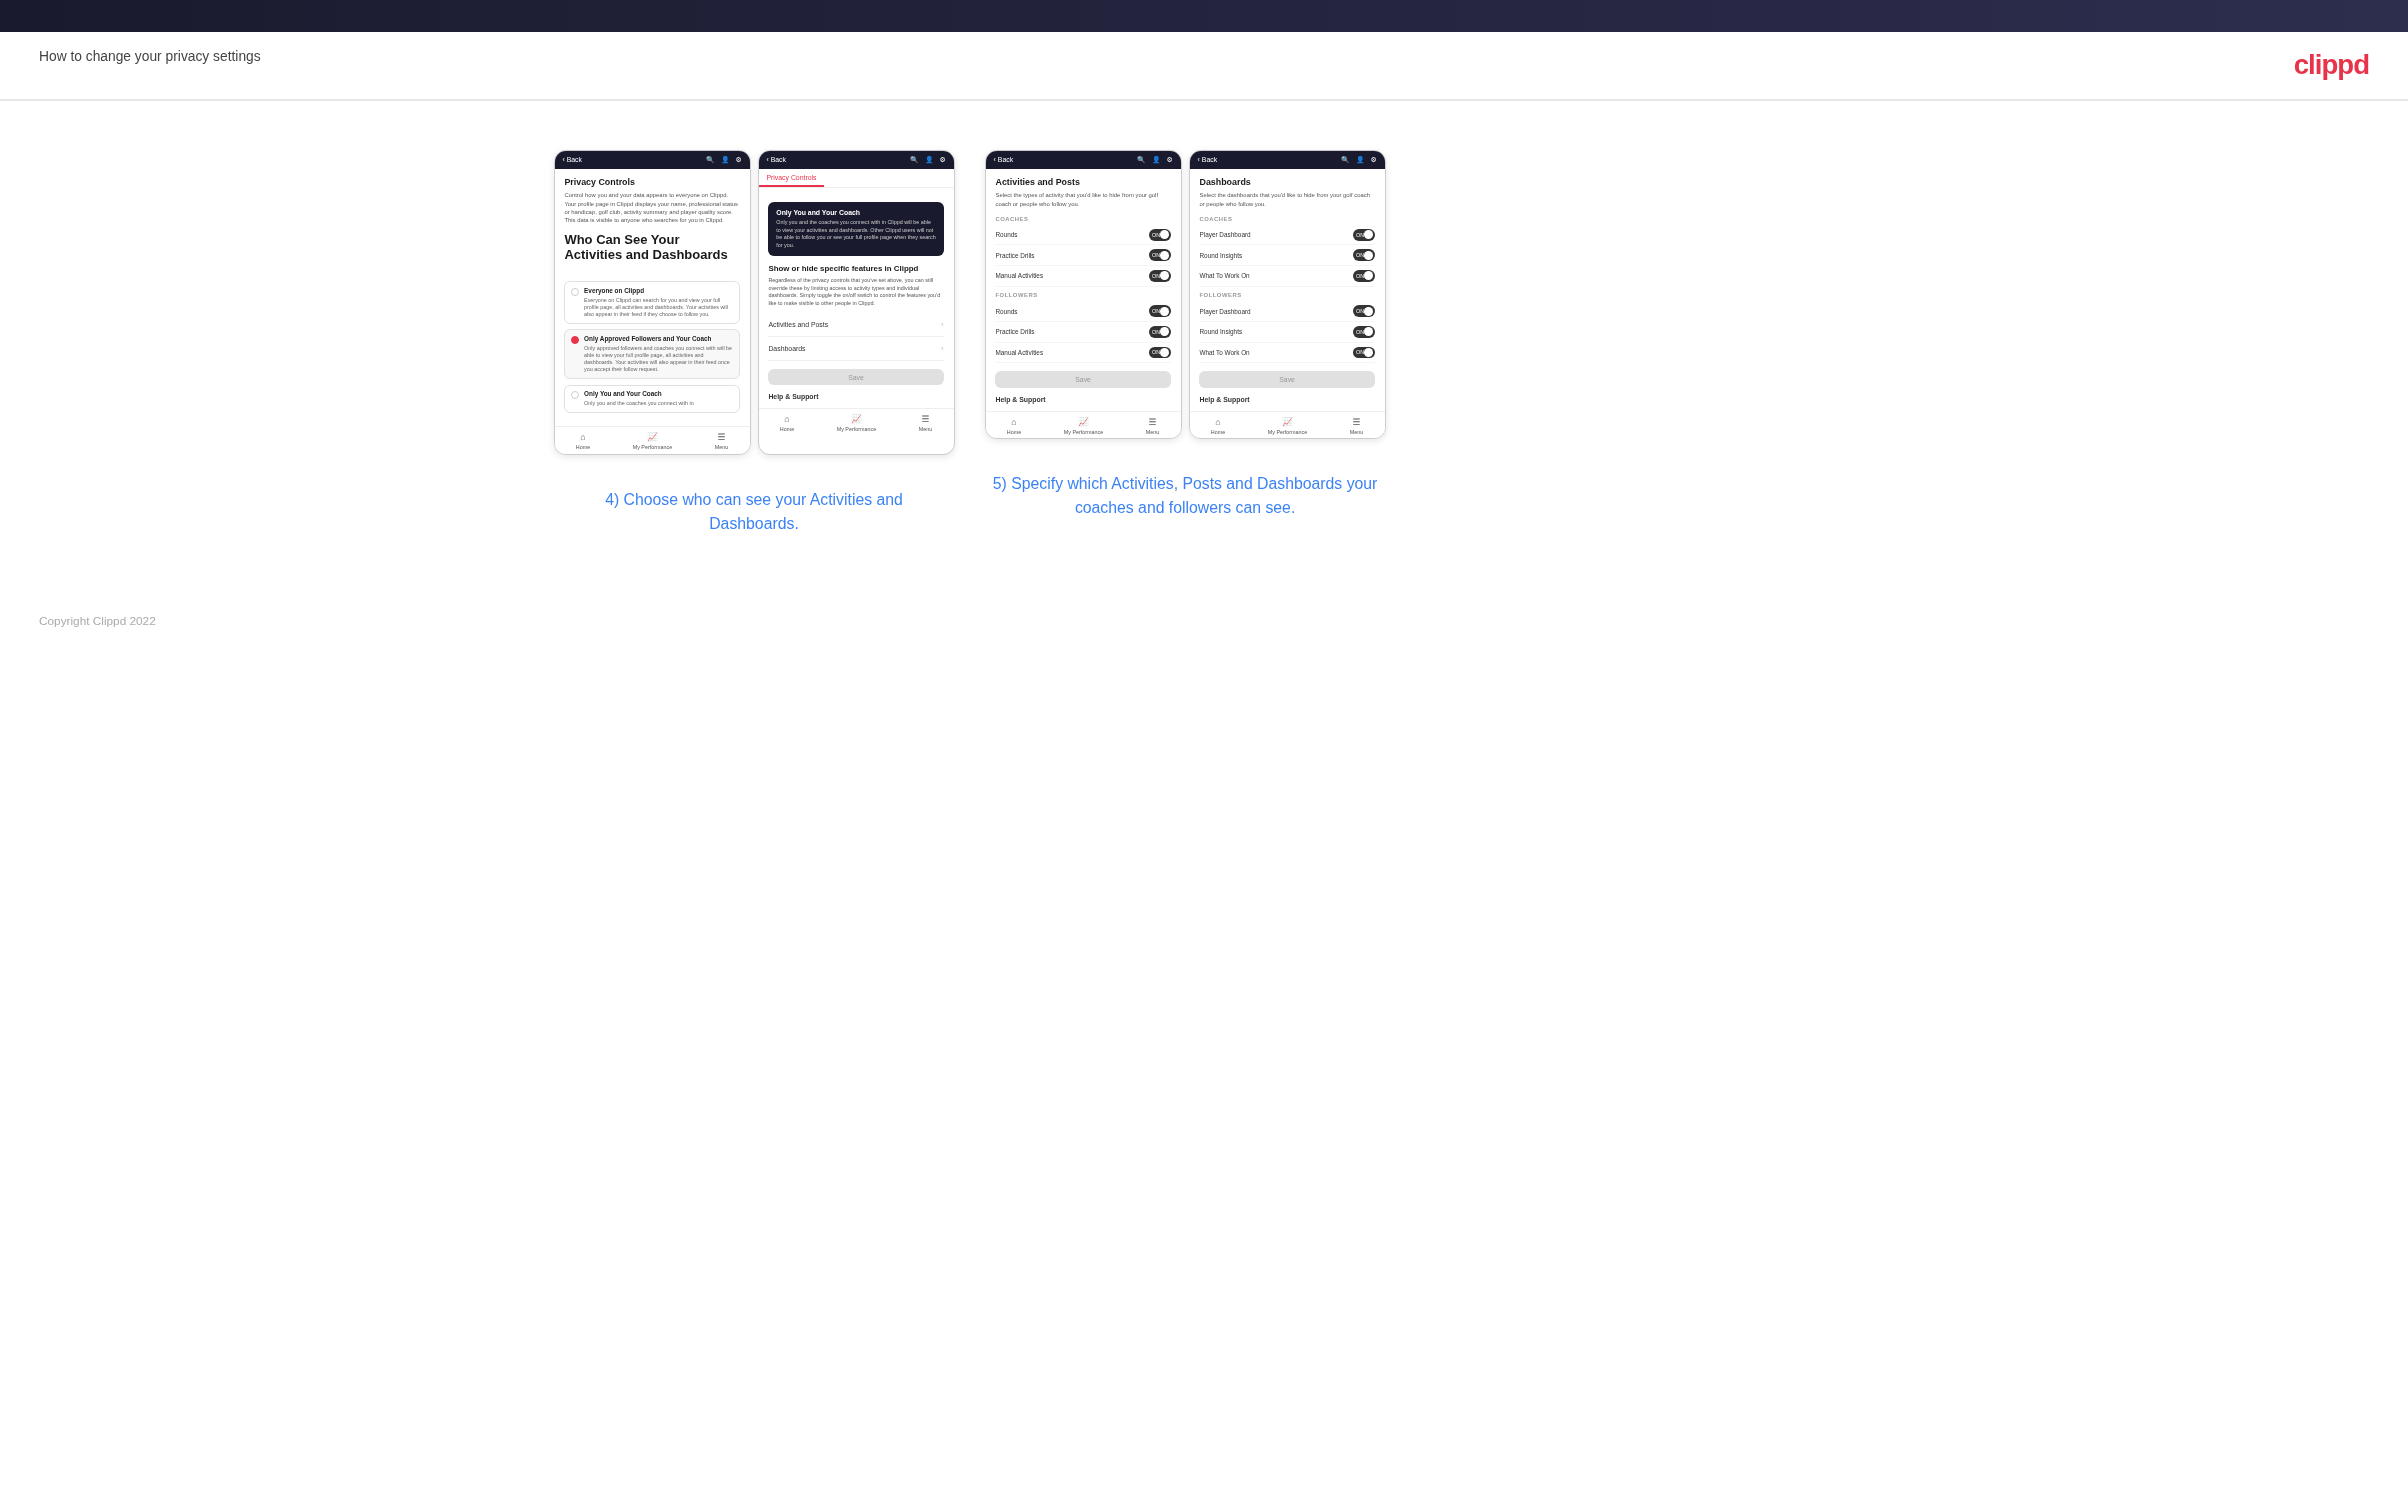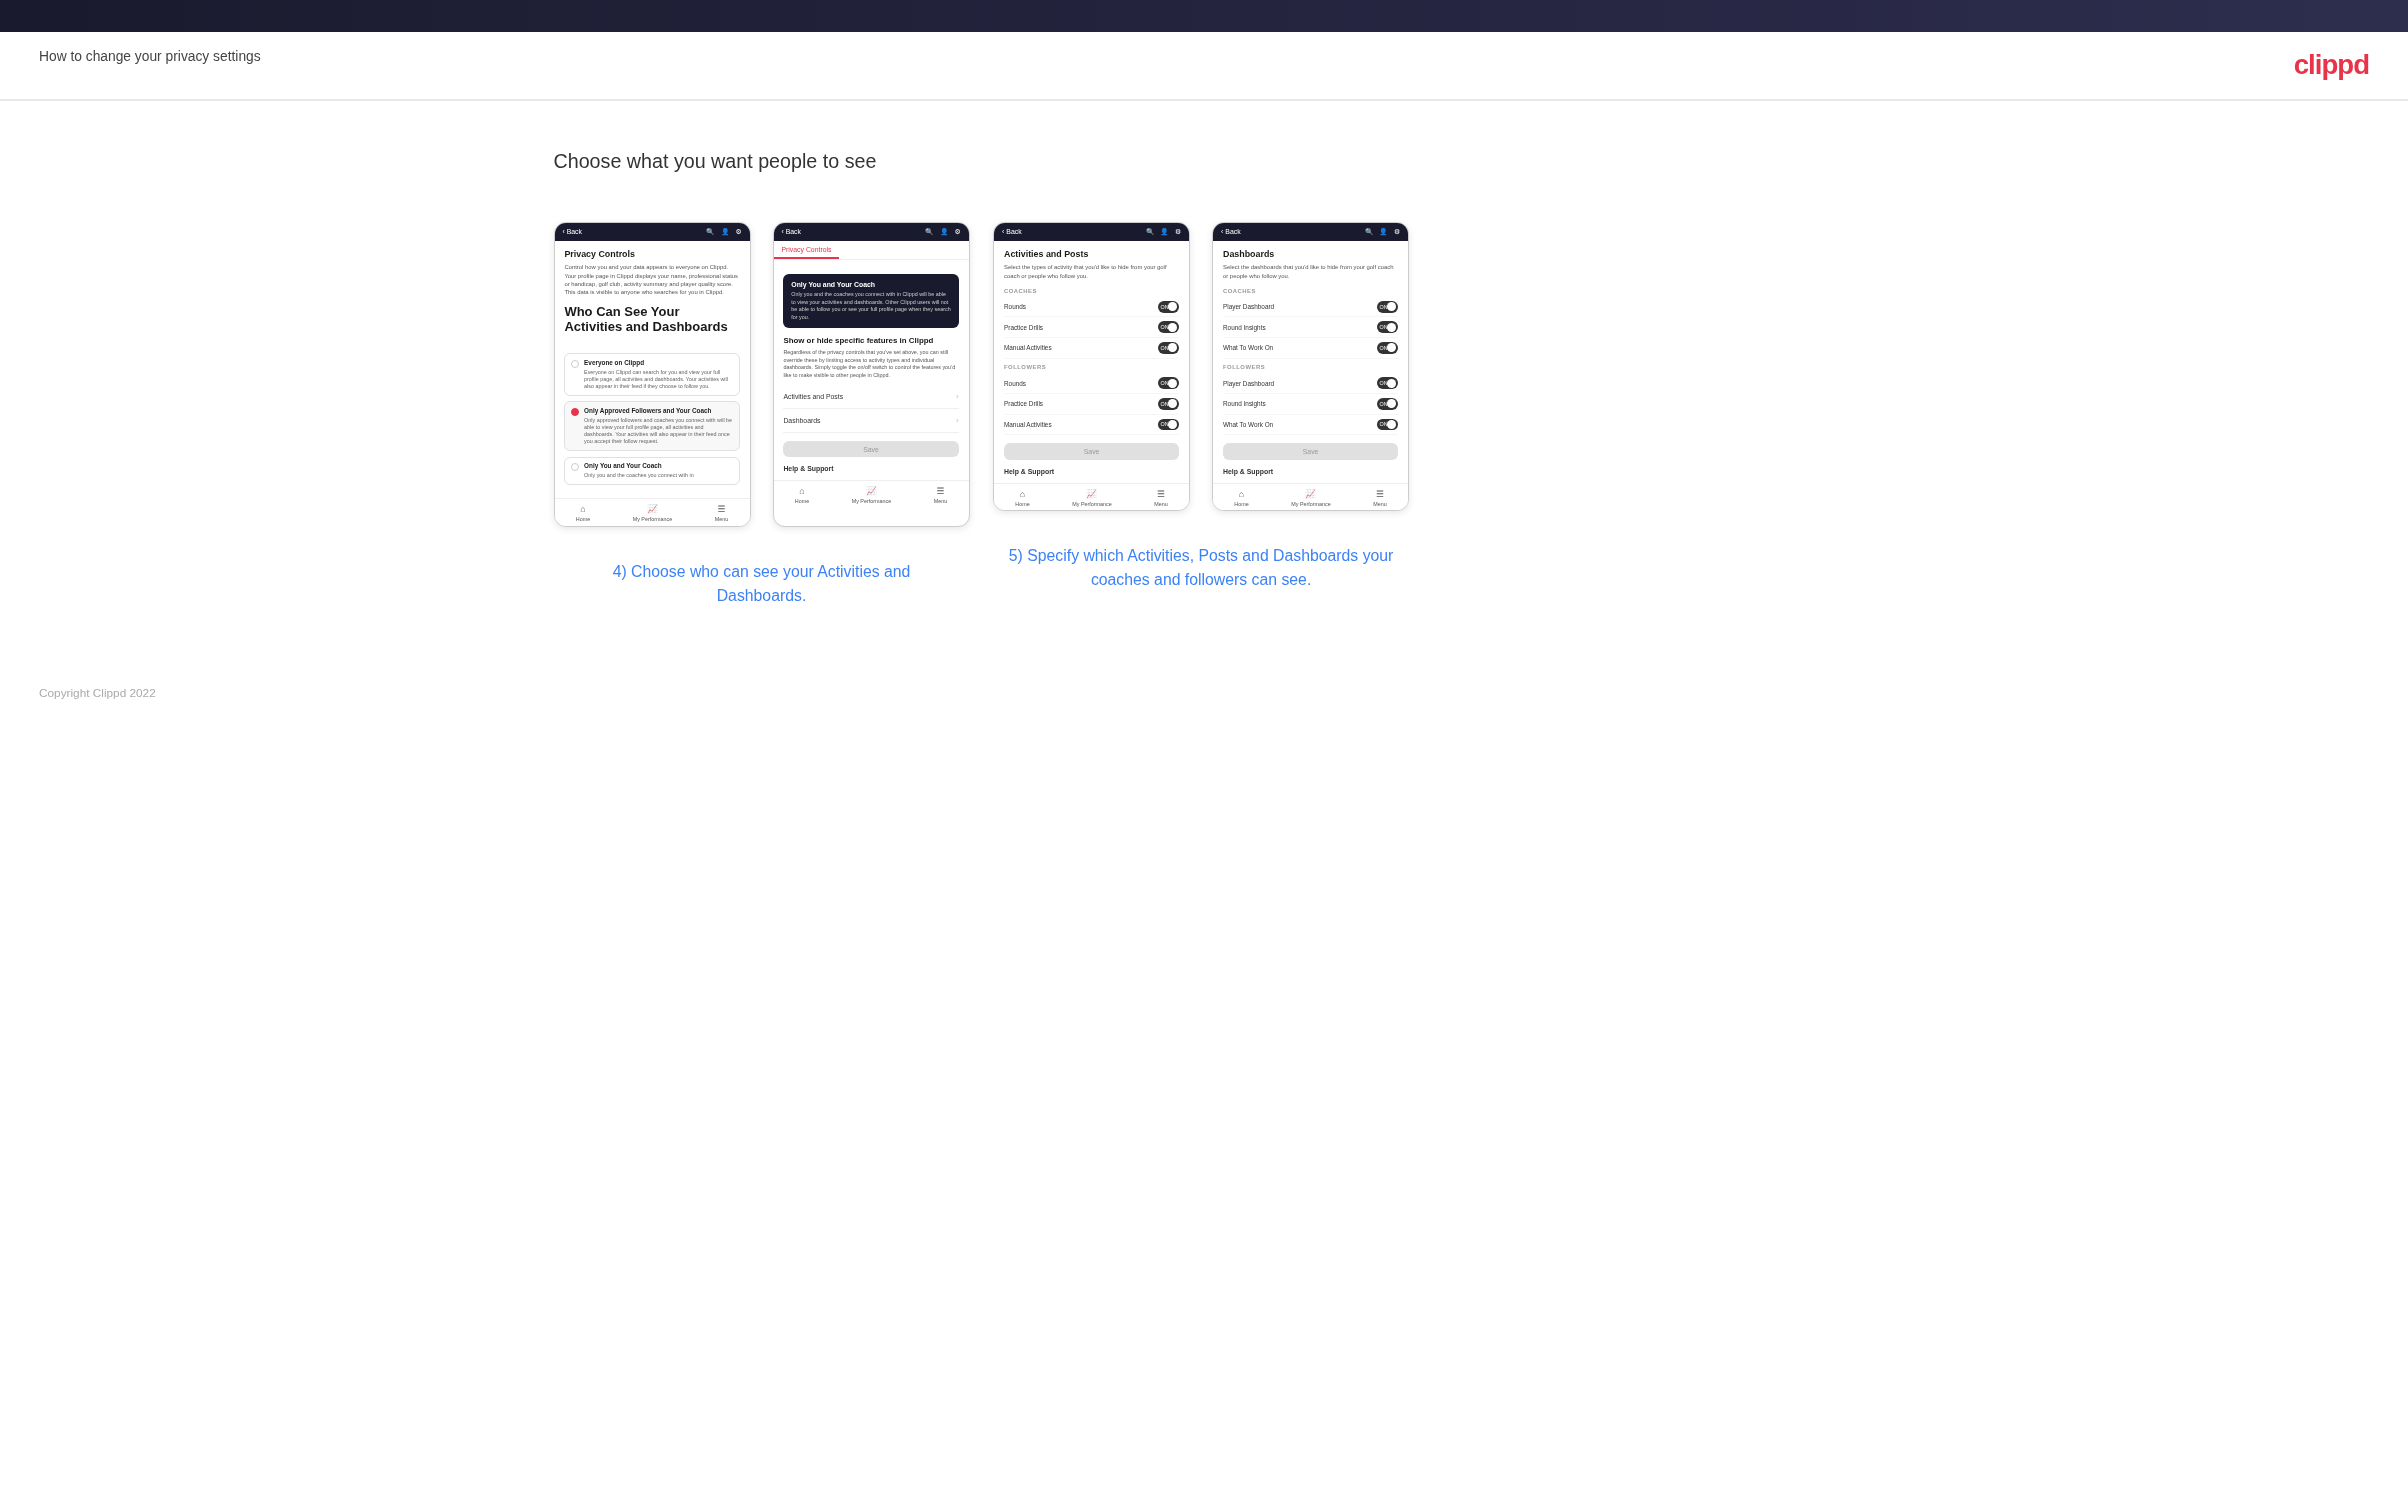--- a/index.html
+++ b/index.html
@@ -290,40 +290,39 @@
       flex-direction: column;
       align-items: center;
     }
     .right-col {
       display: flex;
       flex-direction: column;
       align-items: center;
     }
     .screenshots-pair {
       display: flex;
-      gap: 22px;
+      gap: 7px;
     }
     .footer {
       padding: 19.7px 39px;
       color: #aaa;
       font-size: 11.8px;
     }
   </style>
 </head>
 <body>
 
 <div class="top-bar"></div>
 
 <div class="header">
   <span class="header-title">How to change your privacy settings</span>
   <span class="logo">clippd</span>
 </div>
 
 <div class="main">
-  <div class="page-subtitle">Choose what you want people to see</div>
 
   <div class="screenshots-row">
 
     <div class="left-col">
       <div class="screenshots-pair">
 
         <div class="mobile">
           <div class="mob-header">
             <div class="back-btn">
               <span>‹</span>

